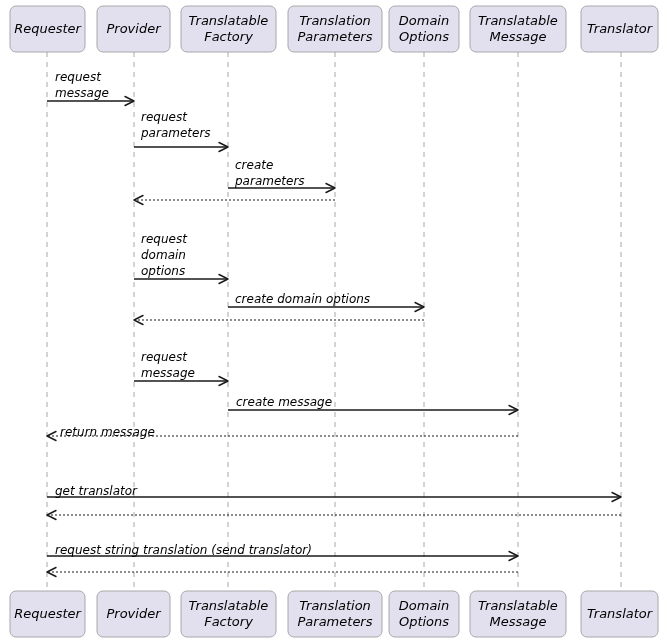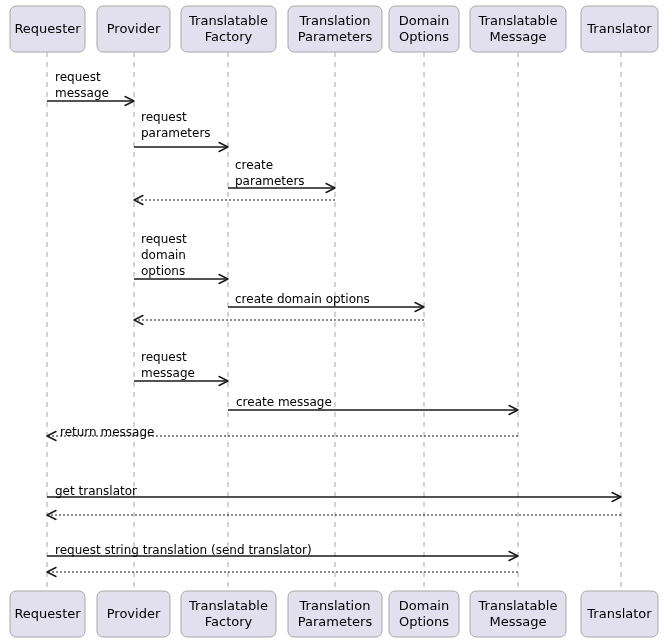--- a/index.html
+++ b/index.html
@@ -8,20 +8,21 @@
     padding: 0;
     background: #FFFFFF;
     font-family: "DejaVu Sans", "Liberation Sans", sans-serif;
   }
   #diagram-root {
     position: relative;
     width: 667px;
     height: 641px;
     overflow: hidden;
     background: #FFFFFF;
+    font-style: italic;
   }
   #seq-svg {
     position: absolute;
     left: 0;
     top: 0;
     width: 667px;
     height: 641px;
   }
   .participant-box-rect {
     fill: #E2E0EF;

